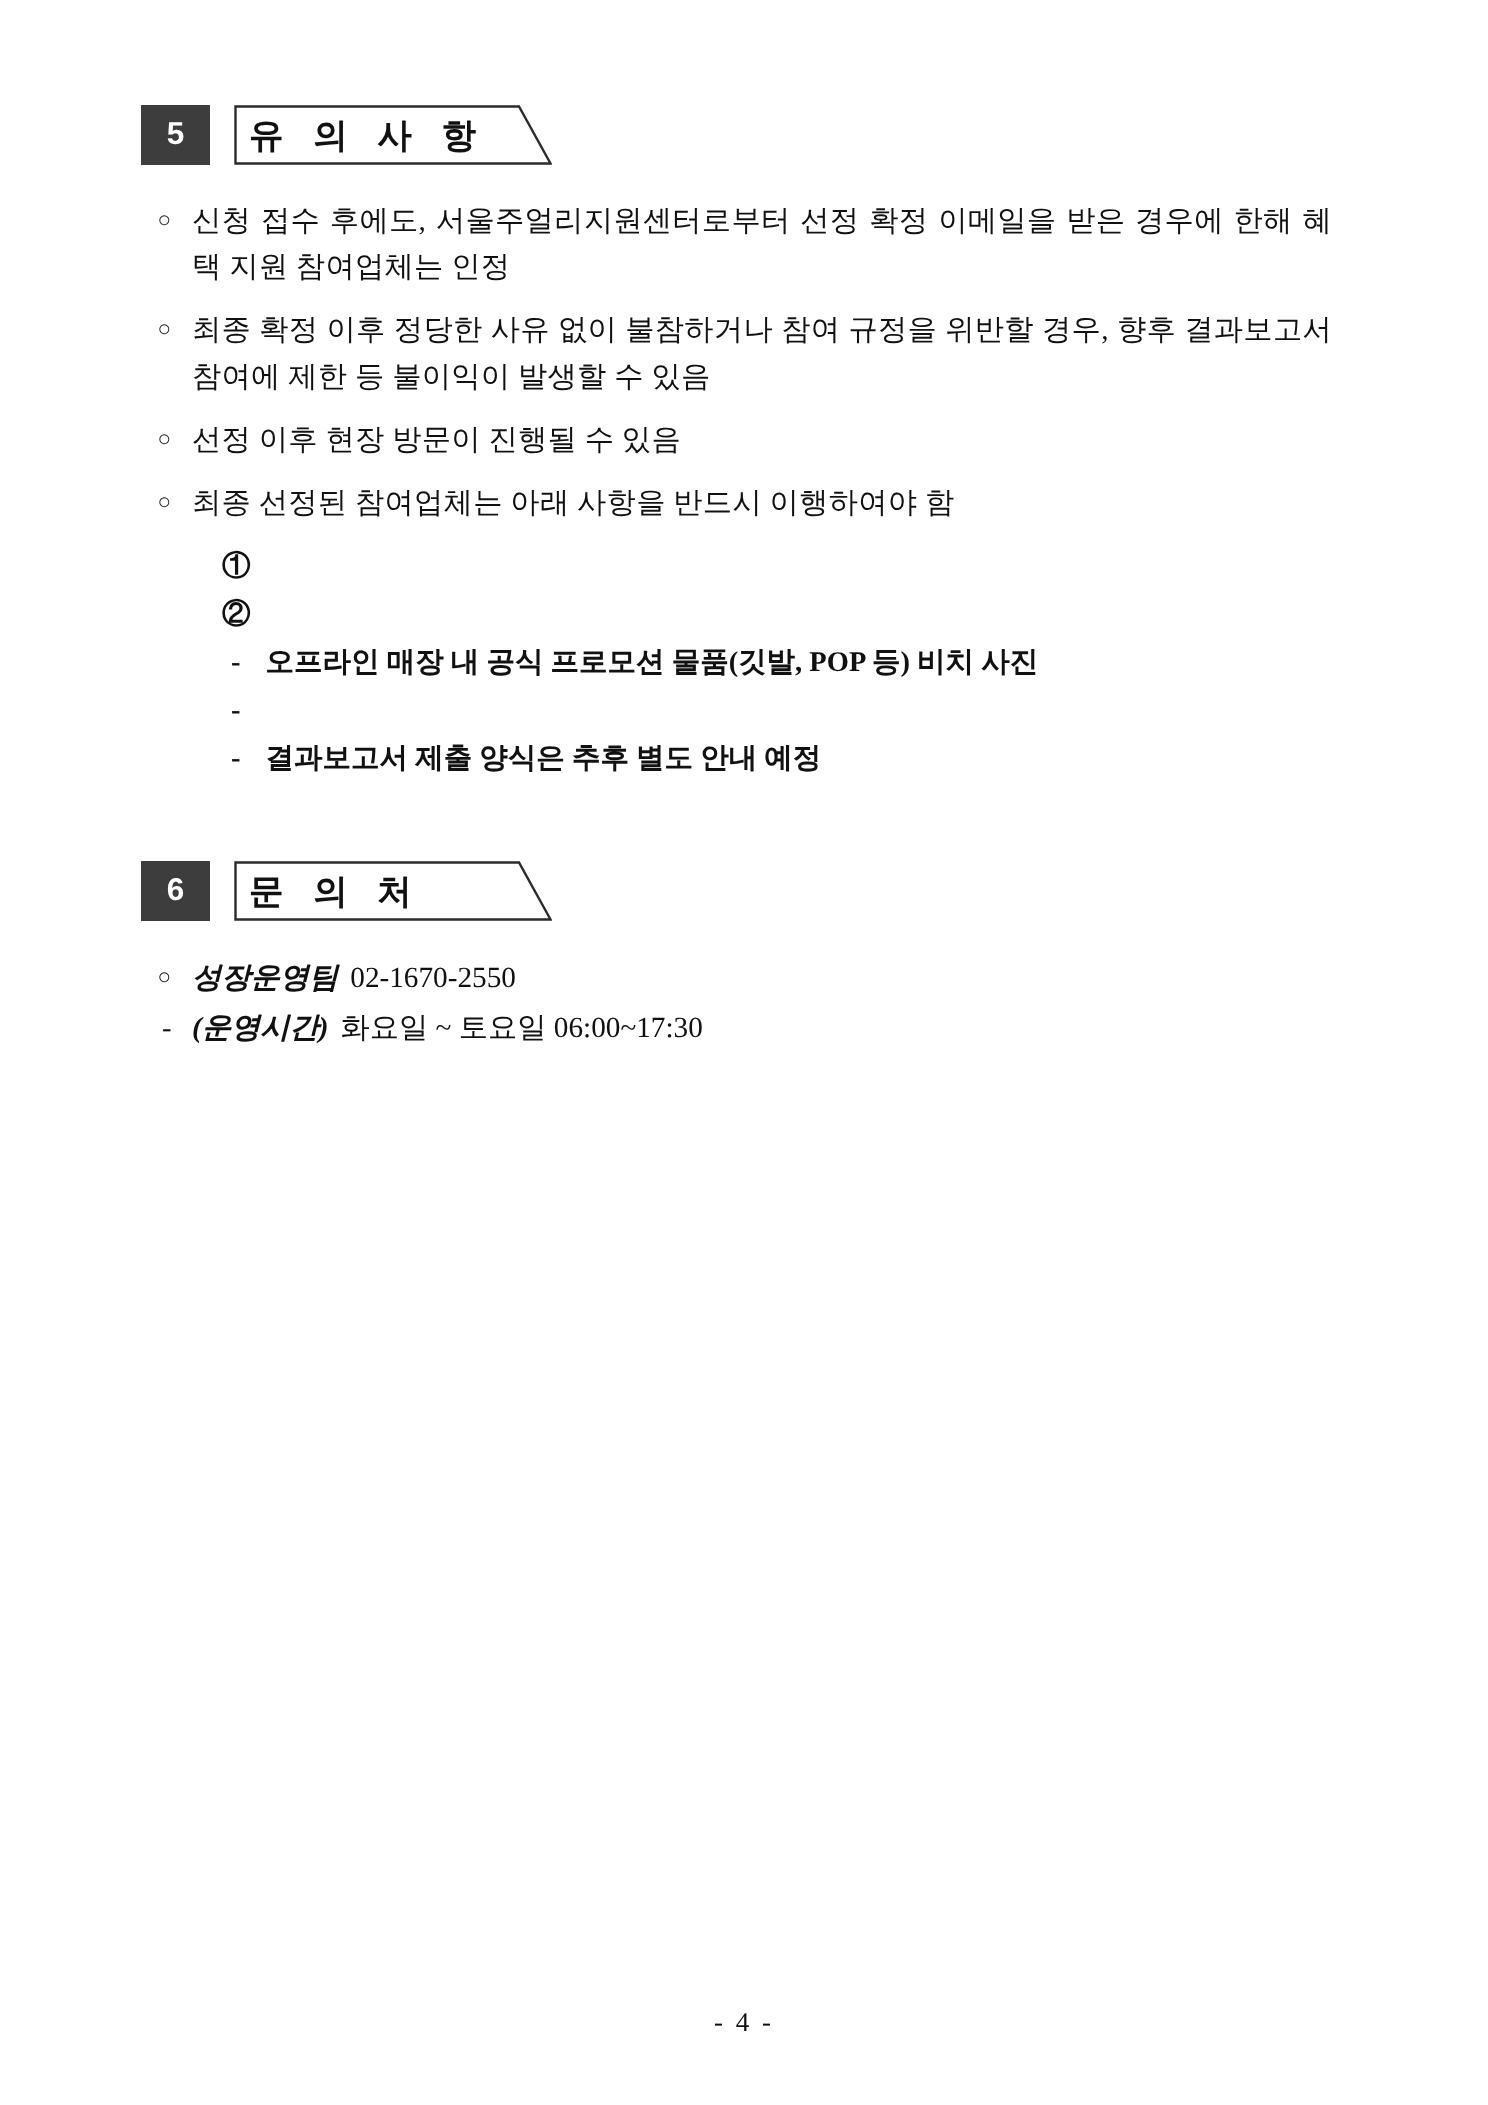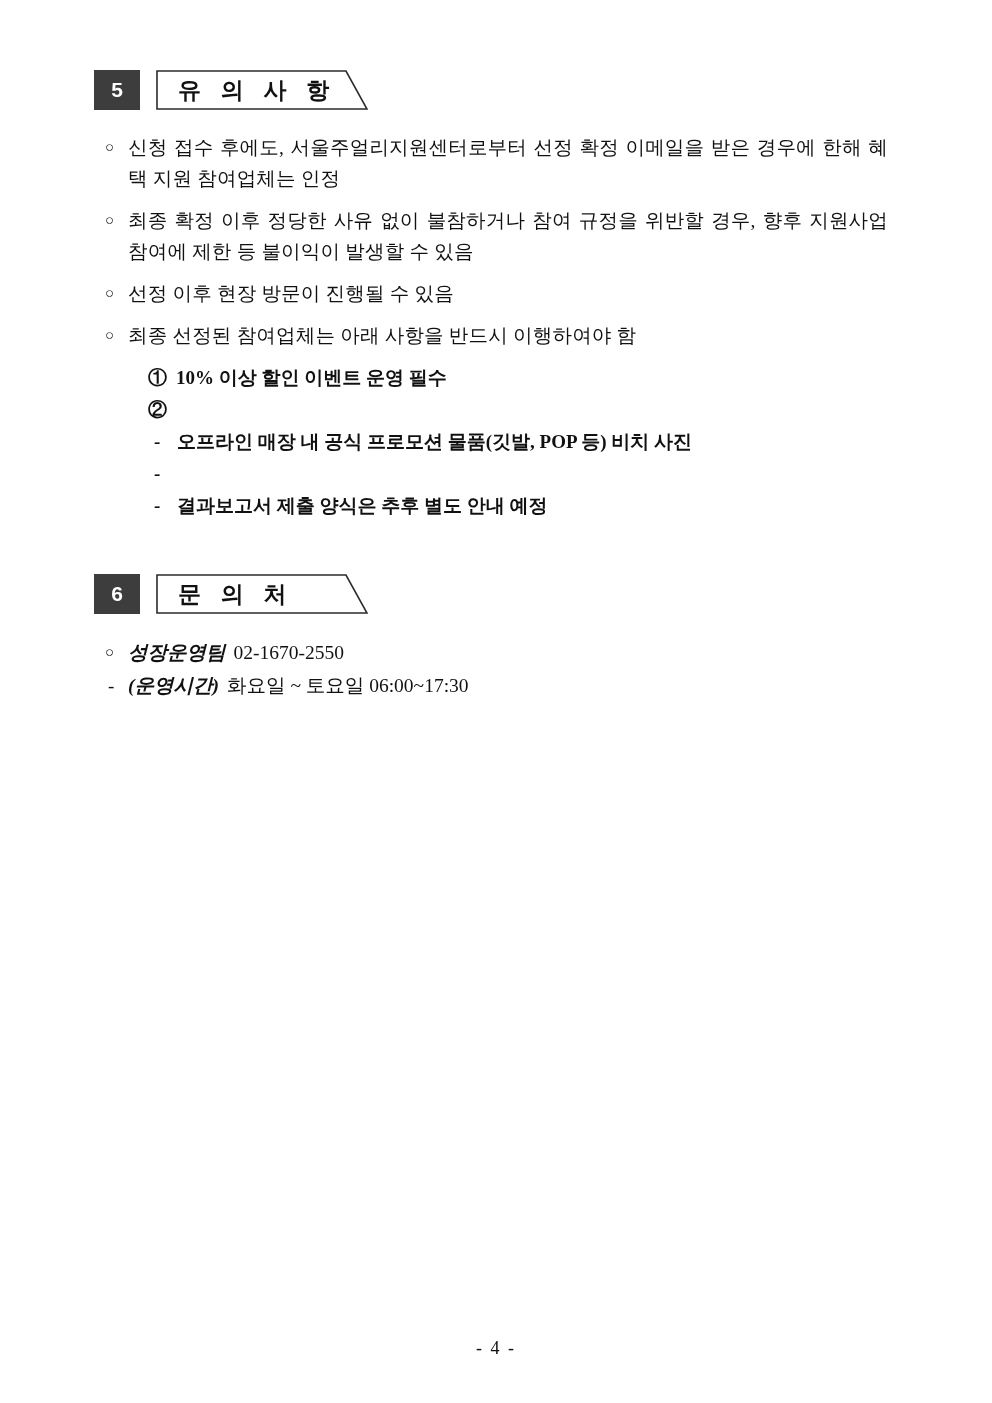--- a/index.html
+++ b/index.html
@@ -54,21 +54,21 @@
   .sec-banner .banner-box {
     position: absolute;
     left: 0; top: 0;
     width: 100%;
     height: 100%;
   }
   .sec-banner svg { display: block; }
   .sec-title {
     position: relative;
     z-index: 2;
-    padding-left: 22px;
+    padding-left: 10px;
     font-size: 23px;
     font-weight: bold;
     letter-spacing: 7px;
     font-family: "Liberation Serif", "DejaVu Serif", serif;
     white-space: nowrap;
     text-align: right;
   }
 
   
   .section-body {
@@ -187,37 +187,36 @@
 
   <div class="section-body">
 
     <div class="bullet-item">
       <div class="bullet-mark">○</div>
       <div class="bullet-text justify">신청 접수 후에도, 서울주얼리지원센터로부터 선정 확정 이메일을 받은 경우에 한해 혜택 지원 참여업체는 인정</div>
     </div>
 
     <div class="bullet-item">
       <div class="bullet-mark">○</div>
-      <div class="bullet-text justify">최종 확정 이후 정당한 사유 없이 불참하거나 참여 규정을 위반할 경우, 향후 지원사업 참여에 제한 등 불이익이 발생할 수 있음</div>
+      <div class="bullet-text justify">최종 확정 이후 정당한 사유 없이 불참하거나 참여 규정을 위반할 경우, 향후 결과보고서 참여에 제한 등 불이익이 발생할 수 있음</div>
     </div>
 
     <div class="bullet-item">
       <div class="bullet-mark">○</div>
       <div class="bullet-text">선정 이후 현장 방문이 진행될 수 있음</div>
     </div>
 
     <div class="bullet-item">
       <div class="bullet-mark">○</div>
       <div class="bullet-text">최종 선정된 참여업체는 아래 사항을 반드시 이행하여야 함</div>
     </div>
 
     <div class="sub-list">
       <div class="sub-item">
         <span class="sub-mark">①</span>
-        <span class="sub-text">10% 이상 할인 이벤트 운영 필수</span>
       </div>
       <div class="sub-item">
         <span class="sub-mark">②</span>
       </div>
       <div class="sub-item">
         <span class="sub-mark dash">-</span>
         <span class="sub-text">오프라인 매장 내 공식 프로모션 물품(깃발, POP 등) 비치 사진</span>
       </div>
       <div class="sub-item">
         <span class="sub-mark dash">-</span>

